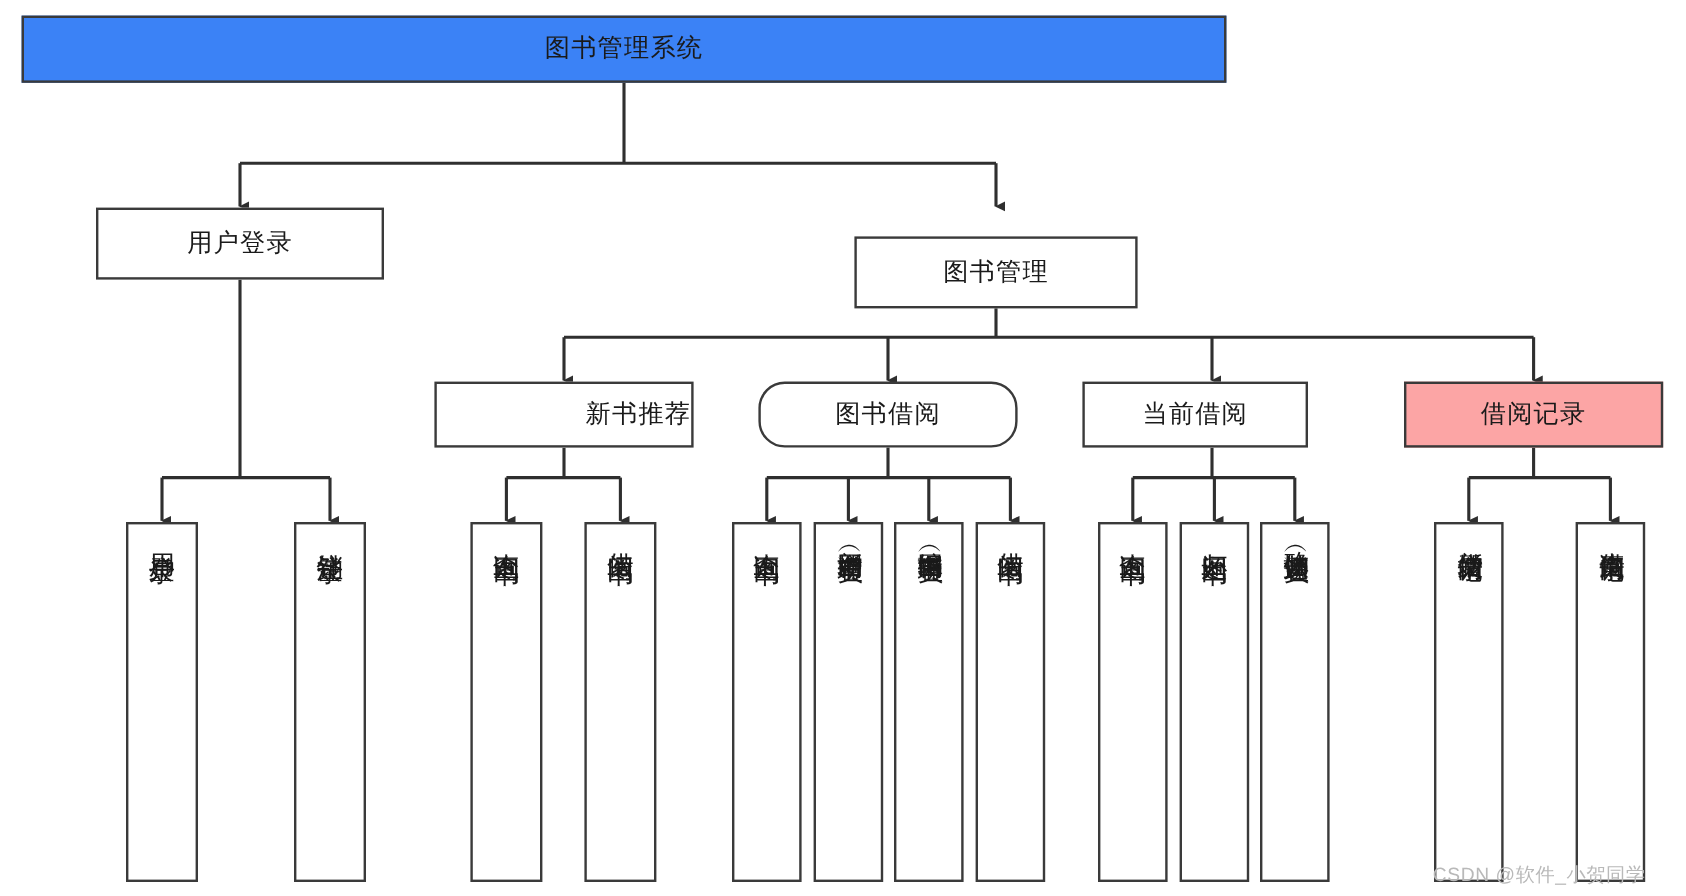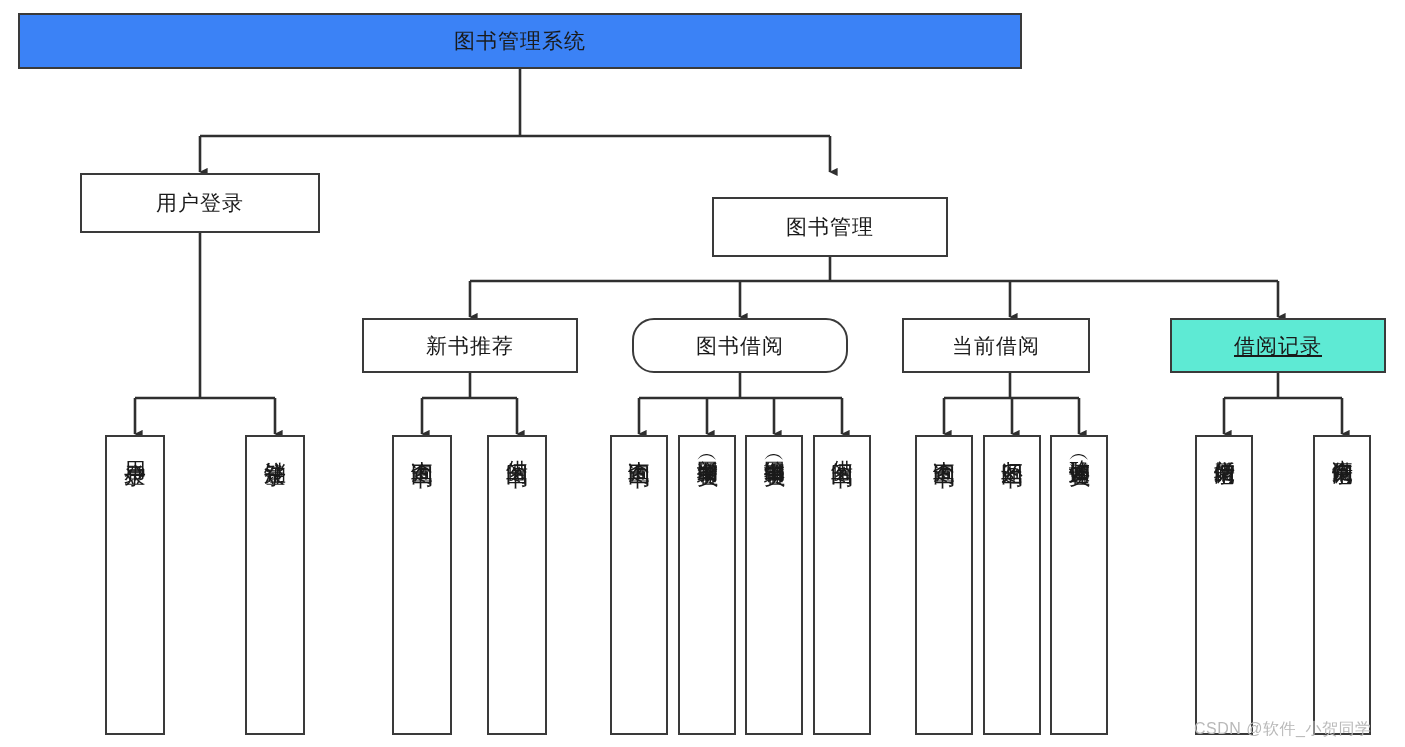--- a/index.html
+++ b/index.html
@@ -98,30 +98,30 @@
   <div id="node-layer">
       <div class="node node-h" style="left: 18px; top: 13px; width: 1004px; height: 56px; border-color: rgb(58, 58, 58); background: #3b82f6;">
         <span class="label">图书管理系统</span>
       </div>
       <div class="node node-h" style="left: 80px; top: 173px; width: 240px; height: 60px; border-color: rgb(58, 58, 58); background: rgb(255, 255, 255);">
         <span class="label">用户登录</span>
       </div>
       <div class="node node-h" style="left: 712px; top: 173px; width: 236px; height: 60px; border-color: rgb(58, 58, 58); background: rgb(255, 255, 255); margin-top: 24px;">
         <span class="label">图书管理</span>
       </div>
-      <div class="node node-h" style="left: 362px; top: 318px; width: 216px; height: 55px; border-color: rgb(58, 58, 58); background: rgb(255, 255, 255);">
+      <div class="node node-h" style="left: 362px; top: 318px; width: 216px; height: 55px; border-color: rgb(58, 58, 58); background: rgb(255, 255, 255); justify-content: flex-end;">
         <span class="label">新书推荐</span>
       </div>
       <div class="node node-h" style="left: 632px; top: 318px; width: 216px; height: 55px; border-color: rgb(58, 58, 58); background: rgb(255, 255, 255); border-radius: 22px;">
         <span class="label">图书借阅</span>
       </div>
       <div class="node node-h" style="left: 902px; top: 318px; width: 188px; height: 55px; border-color: rgb(58, 58, 58); background: rgb(255, 255, 255);">
         <span class="label">当前借阅</span>
       </div>
-      <div class="node node-h" style="left: 1170px; top: 318px; width: 216px; height: 55px; border-color: rgb(58, 58, 58); background: #5eead4; text-decoration: underline;">
+      <div class="node node-h" style="left: 1170px; top: 318px; width: 216px; height: 55px; border-color: rgb(58, 58, 58); background: #fca5a5;">
         <span class="label">借阅记录</span>
       </div>
       <div class="node node-v" style="left: 105px; top: 435px; width: 60px; height: 300px; border-color: rgb(58, 58, 58); background: rgb(255, 255, 255);">
         <span class="label">用户登录</span>
       </div>
       <div class="node node-v" style="left: 245px; top: 435px; width: 60px; height: 300px; border-color: rgb(58, 58, 58); background: rgb(255, 255, 255);">
         <span class="label">注销登录</span>
       </div>
       <div class="node node-v" style="left: 392px; top: 435px; width: 60px; height: 300px; border-color: rgb(58, 58, 58); background: rgb(255, 255, 255);">
         <span class="label">查询图书</span>

